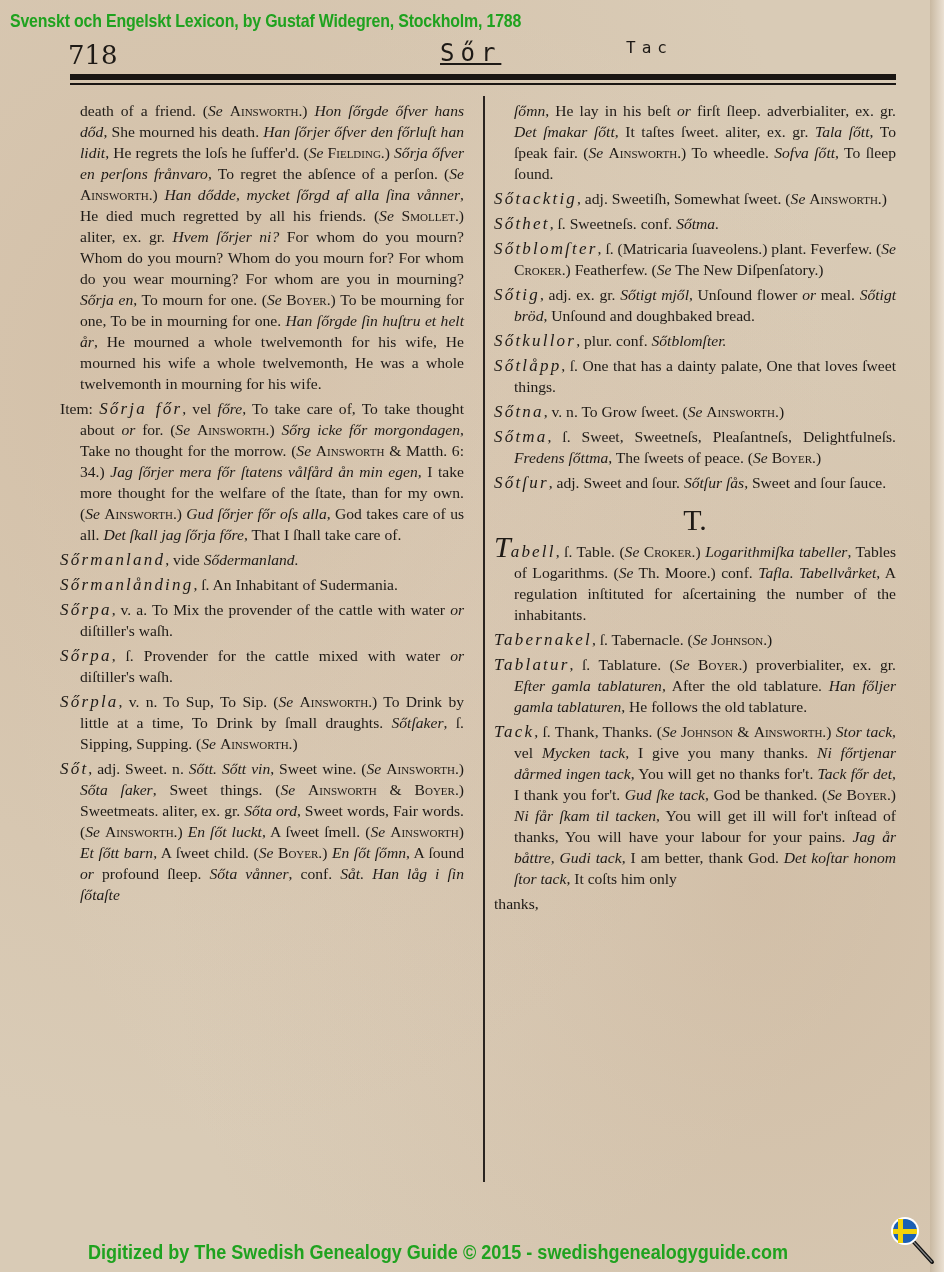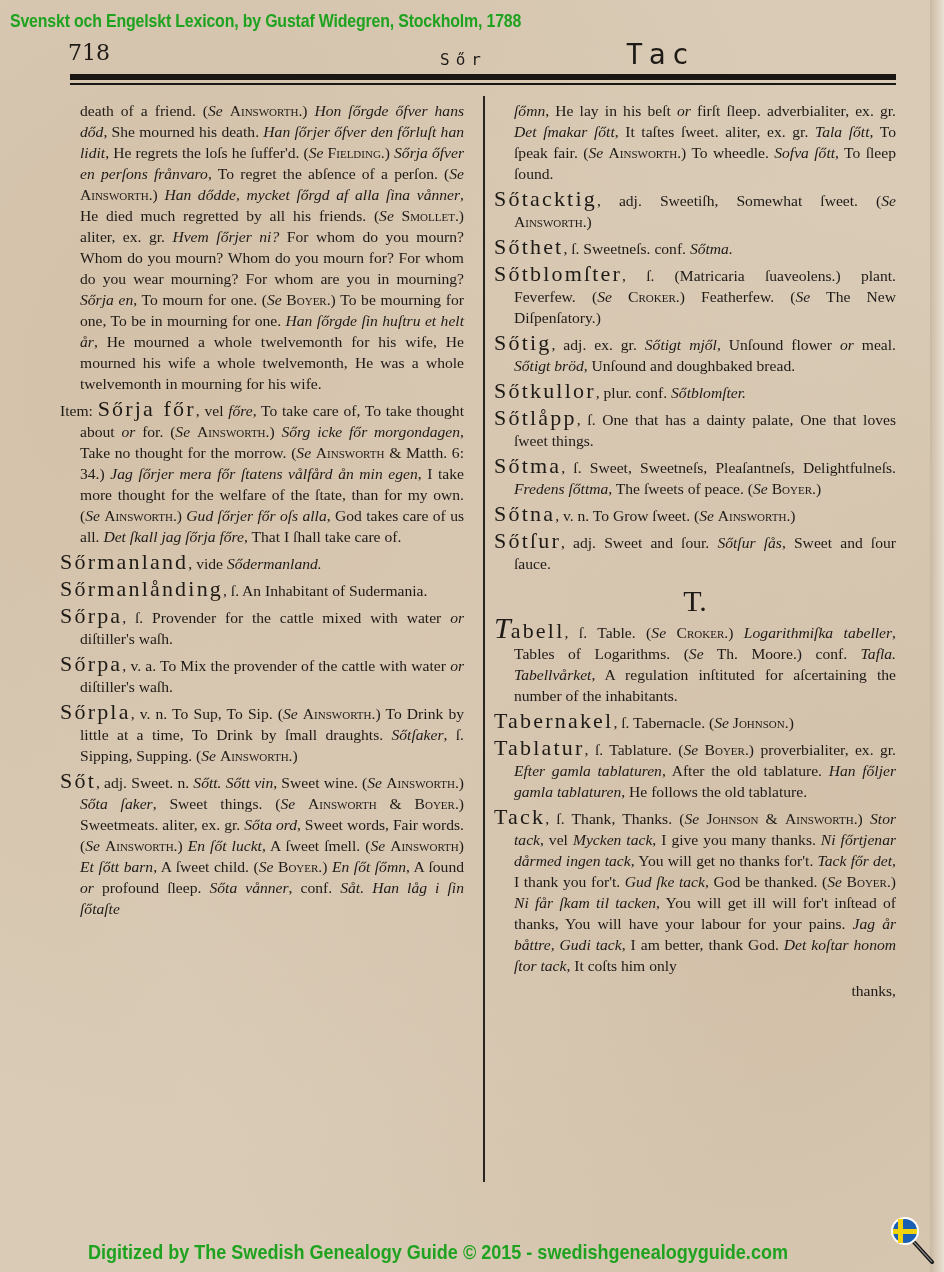--- a/index.html
+++ b/index.html
@@ -6,37 +6,37 @@
   body{width:944px;height:1272px;overflow:hidden;position:relative;
     background:#d9cbb6;
     background-image:
       radial-gradient(ellipse at 20% 30%, rgba(200,170,140,0.35), transparent 60%),
       radial-gradient(ellipse at 80% 70%, rgba(190,160,130,0.30), transparent 55%),
       radial-gradient(ellipse at 50% 50%, rgba(230,220,205,0.4), transparent 70%);
     font-family:"DejaVu Serif", serif; color:#1e1a16;}
   .edge-right{position:absolute;top:0;right:0;width:14px;height:1272px;background:linear-gradient(to right,#c9b9a2,#eae0d2);}
   .watermark-top{position:absolute;left:10px;top:10px;font-family:"Liberation Sans",sans-serif;font-weight:bold;font-size:18.5px;color:#1fa21f;letter-spacing:-0.2px;transform:scaleX(0.86);transform-origin:left top;white-space:nowrap;}
   .running-head{position:absolute;top:38px;left:68px;width:840px;height:30px;}
-  .page-number{position:absolute;left:0;top:2px;font-size:22px;font-family:"DejaVu Serif",serif;}
-  .guide-left{position:absolute;left:372px;top:12px;font-family:"DejaVu Sans Mono",monospace;font-size:16px;letter-spacing:6px;}
-  .guide-right{position:absolute;left:558px;top:0;font-family:"DejaVu Sans Mono",monospace;font-size:28px;letter-spacing:6px;}
+  .page-number{position:absolute;left:0;top:2px;font-size:26px;font-family:"DejaVu Serif",serif;}
+  .guide-left{position:absolute;left:372px;top:1px;font-family:"DejaVu Sans Mono",monospace;font-size:24px;letter-spacing:6px;text-decoration:underline;}
+  .guide-right{position:absolute;left:558px;top:0;font-family:"DejaVu Sans Mono",monospace;font-size:16px;letter-spacing:6px;}
   .rule-thick{position:absolute;left:70px;top:74px;width:826px;height:6px;background:#1a1613;}
   .rule-thin{position:absolute;left:70px;top:83px;width:826px;height:2px;background:#1a1613;}
   .col{position:absolute;top:100px;font-size:15.6px;line-height:21px;text-align:justify;font-family:"Liberation Serif",serif;}
   .col-left{left:60px;width:404px;}
   .col-right{left:494px;width:402px;}
   .col-divider{position:absolute;left:483px;top:96px;width:2px;height:1086px;background:#2a2420;}
   .entry{margin:0 0 4px 0;padding-left:20px;text-indent:-20px;}
   .entry.cont{padding-left:20px;text-indent:0;}
-  .hw{letter-spacing:2.2px;font-size:22px;}
+  .hw{font-style:italic;letter-spacing:2.2px;font-size:17px;}
   i{font-style:italic;}
   .sc{font-variant:small-caps;}
   .letter-head{text-align:center;font-size:30px;margin:16px 0 8px 0;font-family:"Liberation Serif",serif;}
   .dropcap{font-size:30px;font-style:italic;line-height:18px;}
-  .last-line{text-align:right;}
+  .last-line{}
   .watermark-bottom{position:absolute;left:88px;top:1240px;font-family:"Liberation Sans",sans-serif;font-weight:bold;font-size:20.5px;color:#1fa21f;transform:scaleX(0.88);transform-origin:left top;white-space:nowrap;}
   .logo{position:absolute;left:888px;top:1214px;width:48px;height:52px;}
 </style>
 </head>
 <body>
 
 <div class="edge-right"></div>
 
 <div class="watermark-top">Svenskt och Engelskt Lexicon, by Gustaf Widegren, Stockholm, 1788</div>
 
@@ -46,36 +46,36 @@
   <span class="guide-right">Tac</span>
 </div>
 <div class="rule-thick"></div>
 <div class="rule-thin"></div>
 
 <div class="col col-left" id="left-col">
     <p class="entry cont">death of a friend. (<i>Se</i> <span class="sc">Ainsworth.</span>) <i>Hon ſőrgde őfver hans dőd</i>, She mourned his death. <i>Han ſőrjer őfver den főrluſt han lidit</i>, He regrets the loſs he ſuffer'd. (<i>Se</i> <span class="sc">Fielding.</span>) <i>Sőrja őfver en perſons frånvaro</i>, To regret the abſence of a perſon. (<i>Se</i> <span class="sc">Ainsworth.</span>) <i>Han dődde, mycket ſőrgd af alla ſina vånner</i>, He died much regretted by all his friends. (<i>Se</i> <span class="sc">Smollet.</span>) aliter, ex. gr. <i>Hvem ſőrjer ni?</i> For whom do you mourn? Whom do you mourn? Whom do you mourn for? For whom do you wear mourning? For whom are you in mourning? <i>Sőrja en</i>, To mourn for one. (<i>Se</i> <span class="sc">Boyer.</span>) To be mourning for one, To be in mourning for one. <i>Han ſőrgde ſin huſtru et helt år</i>, He mourned a whole twelvemonth for his wife, He mourned his wife a whole twelvemonth, He was a whole twelvemonth in mourning for his wife.</p>
     <p class="entry">Item: <span class="hw">Sőrja főr</span>, vel <i>főre</i>, To take care of, To take thought about <i>or</i> for. (<i>Se</i> <span class="sc">Ainsworth.</span>) <i>Sőrg icke főr morgondagen</i>, Take no thought for the morrow. (<i>Se</i> <span class="sc">Ainsworth</span> &amp; Matth. 6: 34.) <i>Jag ſőrjer mera főr ſtatens vålfård ån min egen</i>, I take more thought for the welfare of the ſtate, than for my own. (<i>Se</i> <span class="sc">Ainsworth.</span>) <i>Gud ſőrjer főr oſs alla</i>, God takes care of us all. <i>Det ſkall jag ſőrja főre</i>, That I ſhall take care of.</p>
     <p class="entry"><span class="hw">Sőrmanland</span>, vide <i>Sődermanland.</i></p>
     <p class="entry"><span class="hw">Sőrmanlånding</span>, ſ. An Inhabitant of Sudermania.</p>
+    <p class="entry"><span class="hw">Sőrpa</span>, v. a. To Mix the provender of the cattle with water <i>or</i> diſtiller's waſh.</p>
     <p class="entry"><span class="hw">Sőrpa</span>, ſ. Provender for the cattle mixed with water <i>or</i> diſtiller's waſh.</p>
-    <p class="entry"><span class="hw">Sőrpa</span>, v. a. To Mix the provender of the cattle with water <i>or</i> diſtiller's waſh.</p>
     <p class="entry"><span class="hw">Sőrpla</span>, v. n. To Sup, To Sip. (<i>Se</i> <span class="sc">Ainsworth.</span>) To Drink by little at a time, To Drink by ſmall draughts. <i>Sőtſaker</i>, ſ. Sipping, Supping. (<i>Se</i> <span class="sc">Ainsworth.</span>)</p>
     <p class="entry"><span class="hw">Sőt</span>, adj. Sweet. n. <i>Sőtt. Sőtt vin</i>, Sweet wine. (<i>Se</i> <span class="sc">Ainsworth.</span>) <i>Sőta ſaker</i>, Sweet things. (<i>Se</i> <span class="sc">Ainsworth</span> &amp; <span class="sc">Boyer.</span>) Sweetmeats. aliter, ex. gr. <i>Sőta ord</i>, Sweet words, Fair words. (<i>Se</i> <span class="sc">Ainsworth.</span>) <i>En ſőt luckt</i>, A ſweet ſmell. (<i>Se</i> <span class="sc">Ainsworth</span>) <i>Et ſőtt barn</i>, A ſweet child. (<i>Se</i> <span class="sc">Boyer.</span>) <i>En ſőt ſőmn</i>, A ſound <i>or</i> profound ſleep. <i>Sőta vånner</i>, conf. <i>Såt.</i> <i>Han låg i ſin ſőtaſte</i></p>
   </div>
 <div class="col-divider"></div>
 <div class="col col-right" id="right-col">
     <p class="entry cont"><i>ſőmn</i>, He lay in his beſt <i>or</i> firſt ſleep. adverbialiter, ex. gr. <i>Det ſmakar ſőtt</i>, It taſtes ſweet. aliter, ex. gr. <i>Tala ſőtt</i>, To ſpeak fair. (<i>Se</i> <span class="sc">Ainsworth.</span>) To wheedle. <i>Sofva ſőtt</i>, To ſleep ſound.</p>
     <p class="entry"><span class="hw">Sőtacktig</span>, adj. Sweetiſh, Somewhat ſweet. (<i>Se</i> <span class="sc">Ainsworth.</span>)</p>
     <p class="entry"><span class="hw">Sőthet</span>, ſ. Sweetneſs. conf. <i>Sőtma.</i></p>
     <p class="entry"><span class="hw">Sőtblomſter</span>, ſ. (Matricaria ſuaveolens.) plant. Feverfew. (<i>Se</i> <span class="sc">Croker.</span>) Featherfew. (<i>Se</i> The New Diſpenſatory.)</p>
     <p class="entry"><span class="hw">Sőtig</span>, adj. ex. gr. <i>Sőtigt mjől</i>, Unſound flower <i>or</i> meal. <i>Sőtigt bröd</i>, Unſound and doughbaked bread.</p>
     <p class="entry"><span class="hw">Sőtkullor</span>, plur. conf. <i>Sőtblomſter.</i></p>
     <p class="entry"><span class="hw">Sőtlåpp</span>, ſ. One that has a dainty palate, One that loves ſweet things.</p>
+    <p class="entry"><span class="hw">Sőtna</span>, v. n. To Grow ſweet. (<i>Se</i> <span class="sc">Ainsworth.</span>)</p>
     <p class="entry"><span class="hw">Sőtma</span>, ſ. Sweet, Sweetneſs, Pleaſantneſs, Delightfulneſs. <i>Fredens ſőttma</i>, The ſweets of peace. (<i>Se</i> <span class="sc">Boyer.</span>)</p>
-    <p class="entry"><span class="hw">Sőtna</span>, v. n. To Grow ſweet. (<i>Se</i> <span class="sc">Ainsworth.</span>)</p>
     <p class="entry"><span class="hw">Sőtſur</span>, adj. Sweet and ſour. <i>Sőtſur ſås</i>, Sweet and ſour ſauce.</p>
     <div class="letter-head">T.</div>
     <p class="entry"><span class="dropcap">T</span><span class="hw">abell</span>, ſ. Table. (<i>Se</i> <span class="sc">Croker.</span>) <i>Logarithmiſka tabeller</i>, Tables of Logarithms. (<i>Se</i> Th. Moore.) conf. <i>Tafla.</i> <i>Tabellvårket</i>, A regulation inſtituted for aſcertaining the number of the inhabitants.</p>
     <p class="entry"><span class="hw">Tabernakel</span>, ſ. Tabernacle. (<i>Se</i> <span class="sc">Johnson.</span>)</p>
     <p class="entry"><span class="hw">Tablatur</span>, ſ. Tablature. (<i>Se</i> <span class="sc">Boyer.</span>) proverbialiter, ex. gr. <i>Efter gamla tablaturen</i>, After the old tablature. <i>Han főljer gamla tablaturen</i>, He follows the old tablature.</p>
     <p class="entry"><span class="hw">Tack</span>, ſ. Thank, Thanks. (<i>Se</i> <span class="sc">Johnson</span> &amp; <span class="sc">Ainsworth.</span>) <i>Stor tack</i>, vel <i>Mycken tack</i>, I give you many thanks. <i>Ni főrtjenar dårmed ingen tack</i>, You will get no thanks for't. <i>Tack főr det</i>, I thank you for't. <i>Gud ſke tack</i>, God be thanked. (<i>Se</i> <span class="sc">Boyer.</span>) <i>Ni får ſkam til tacken</i>, You will get ill will for't inſtead of thanks, You will have your labour for your pains. <i>Jag år båttre, Gudi tack</i>, I am better, thank God. <i>Det koſtar honom ſtor tack</i>, It coſts him only</p>
     <div class="last-line">thanks,</div>
   </div>
 
 <div class="watermark-bottom">Digitized by The Swedish Genealogy Guide © 2015 - swedishgenealogyguide.com</div>

